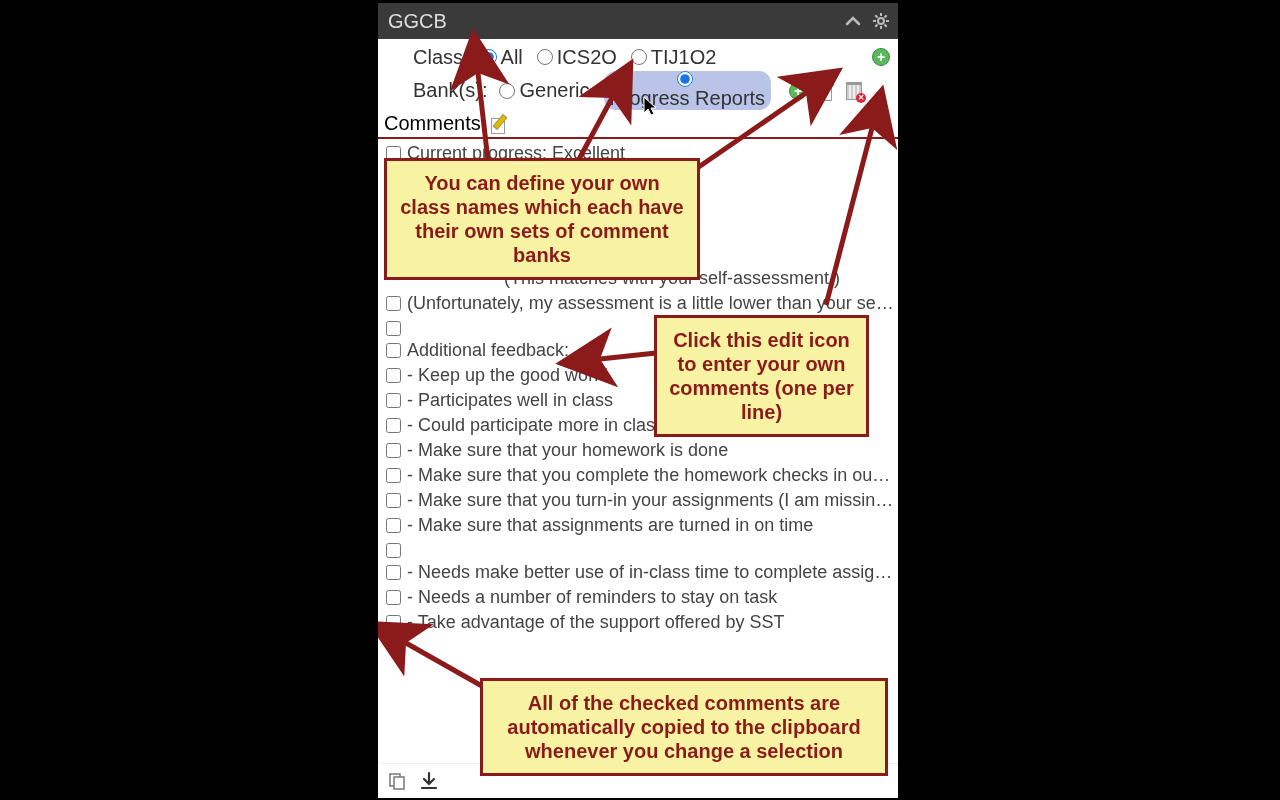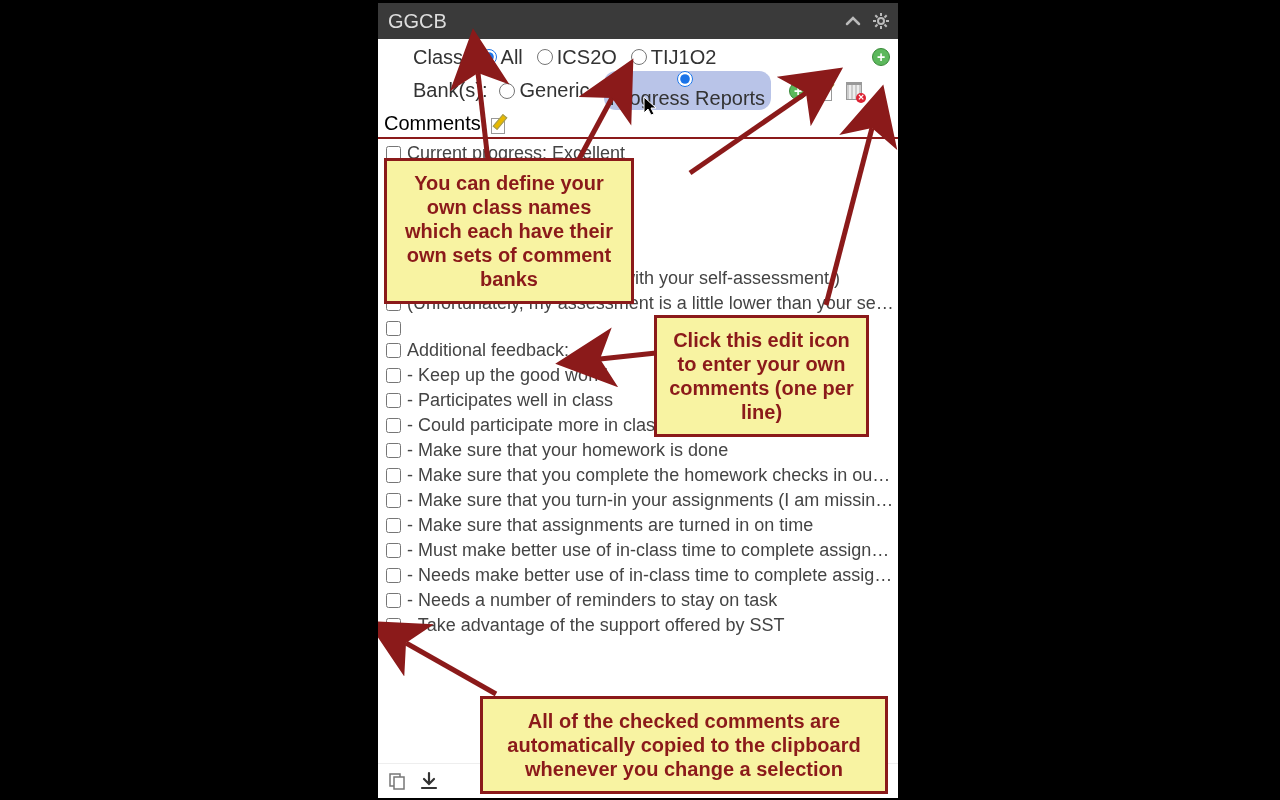--- a/index.html
+++ b/index.html
@@ -318,21 +318,20 @@
     <div class="comment-row">
         <input type="checkbox" style="">
         <span>- Make sure that you turn-in your assignments (I am missing …</span>
       </div>
     <div class="comment-row">
         <input type="checkbox" style="">
         <span>- Make sure that assignments are turned in on time</span>
       </div>
     <div class="comment-row">
         <input type="checkbox" style="">
-        <span>- Must make better use of in-class time to complete assign…</span>
       </div>
     <div class="comment-row">
         <input type="checkbox" style="">
         <span>- Needs make better use of in-class time to complete assign…</span>
       </div>
     <div class="comment-row">
         <input type="checkbox" style="">
         <span>- Needs a number of reminders to stay on task</span>
       </div>
     <div class="comment-row">
@@ -351,27 +350,27 @@
     </span>
     <span class="ficon">
       <svg width="20" height="20" viewBox="0 0 20 20">
           <path d="M10 2 v10 M5 8 l5 5 l5 -5 M3 17 h14" stroke="#333" stroke-width="2.2" fill="none" stroke-linecap="round"></path>
         </svg>
     </span>
   </div>
 
 </div>
 
-<div class="callout" style="left:384px; top:158px; width:250px;">
+<div class="callout" style="left:384px; top:158px; width:316px;">
   <span>You can define your own class names which each have their own sets of comment banks</span>
 </div>
 <div class="callout" style="left:654px; top:315px; width:215px;">
   <span>Click this edit icon to enter your own comments (one per line)</span>
 </div>
-<div class="callout" style="left:480px; top:696px; width:408px;">
+<div class="callout" style="left:480px; top:678px; width:408px;">
   <span>All of the checked comments are automatically copied to the clipboard whenever you change a selection</span>
 </div>
 
 <svg class="arrow-svg" viewBox="0 0 520 795">
   <defs>
     <marker id="ah" markerWidth="14" markerHeight="14" refX="3" refY="6" orient="auto">
       <path d="M0,0 L12,6 L0,12 L3,6 Z" fill="#8b1a1a"></path>
     </marker>
   </defs>
 

